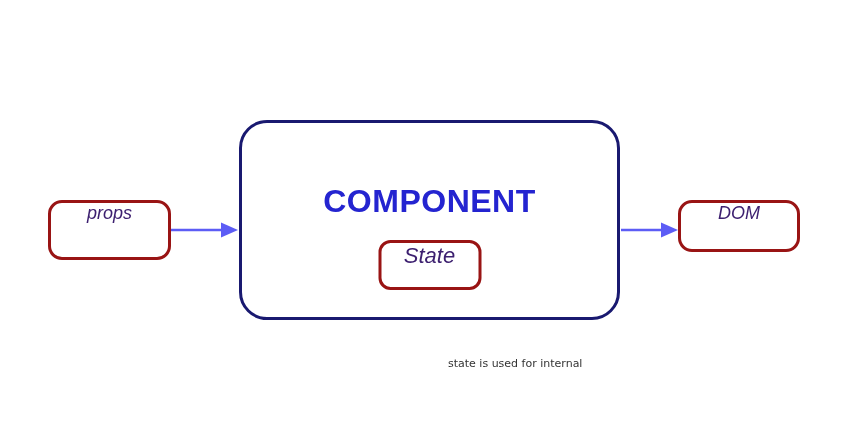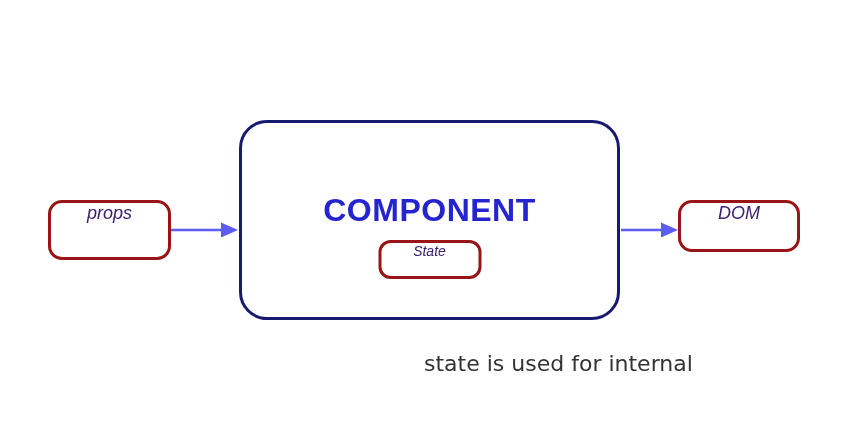--- a/index.html
+++ b/index.html
@@ -44,44 +44,44 @@
   .component-box {
     position: absolute;
     left: 239px; top: 120px;
     width: 381px; height: 200px;
     border: 3px solid var(--component-border);
     border-radius: 28px;
     background: var(--background);
   }
   .component-title {
     position: absolute;
-    left: 0; top: 69px;
+    left: 0; top: 60px;
     width: 100%;
     text-align: center;
     color: var(--component-title);
     font-size: 32px;
     font-weight: bold;
     letter-spacing: 0.5px;
   }
   .node-state {
     left: 50%;
     top: 117px;
     transform: translateX(-50%);
     width: 103px;
-    height: 39px;
+    height: 50px;
     border-radius: 12px;
-    font-size: 14px;
+    font-size: 22px;
   }
   .caption {
     position: absolute;
-    left: 424px;
+    left: 448px;
     top: 353px;
     color: var(--caption);
     font-family: "DejaVu Sans", sans-serif;
-    font-size: 22px;
+    font-size: 11px;
     line-height: 21px;
   }
 </style>
 </head>
 <body>
 
 <div class="canvas">
 
   <svg class="arrows-layer" viewBox="0 0 850 440">
     <g>

